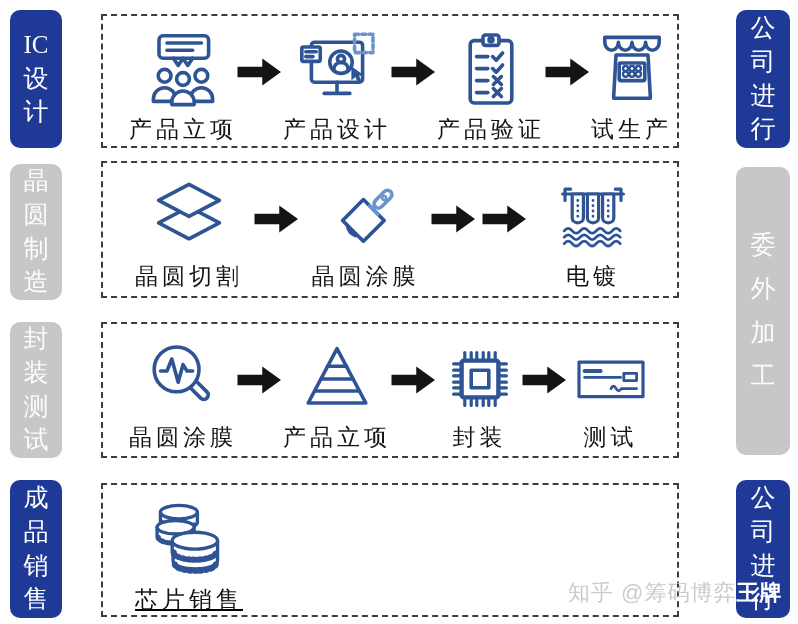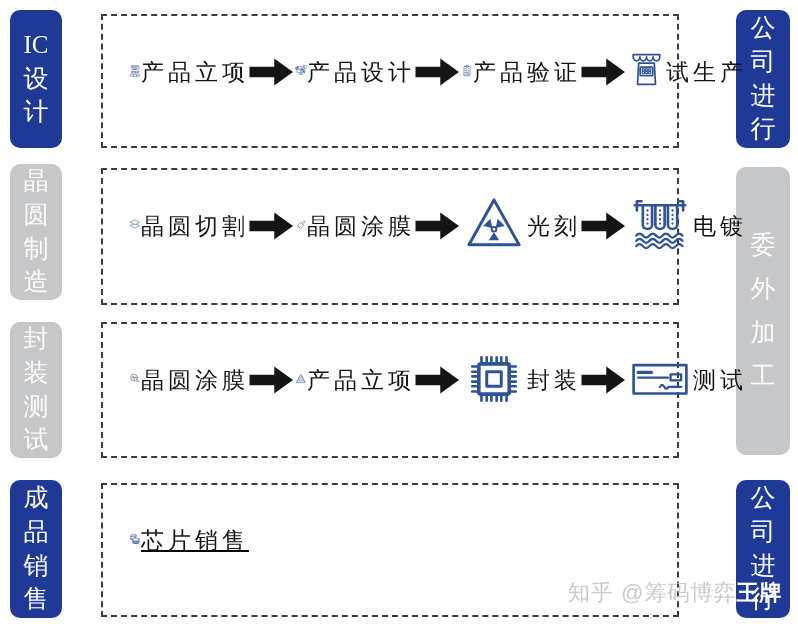--- a/index.html
+++ b/index.html
@@ -16,21 +16,21 @@
         font-size:25px;line-height:1.15;text-align:center;}
   .side.blue{background:var(--accent-blue);}
   .side.gray{background:var(--block-gray);color:rgba(255,255,255,.95);}
   .side.tall{gap:15px;}
   .side span{display:block;}
 
   .flow-box{position:absolute;left:101px;width:578px;border:2px dashed var(--dash-border);
         display:flex;align-items:flex-start;justify-content:space-between;padding:15px 24px 0 26px;}
   .flow-box.single{justify-content:flex-start;padding-top:12px;text-decoration:underline;}
 
-  .step{display:flex;align-items:center;width:120px;}
+  .step{display:flex;flex-direction:column;align-items:center;width:120px;}
   .step .icon{color:var(--icon-stroke);}
   .step .lbl{margin-top:3px;font-size:23px;letter-spacing:4px;color:var(--label-color);white-space:nowrap;}
   .lt{stroke:var(--icon-stroke-light);}
   .arrow{color:var(--arrow-color);margin-top:26px;flex:0 0 auto;}
 
   .watermark{position:absolute;left:568px;top:578px;z-index:3;font-family:"Liberation Sans",sans-serif;
         font-size:22px;color:var(--watermark-gray);letter-spacing:1px;white-space:nowrap;}
   .watermark .wm-suffix{color:#ffffff;font-weight:bold;}
 </style>
 </head>
@@ -149,21 +149,21 @@
           <circle cx="50" cy="47" r="3.2"></circle>
             <circle cx="50" cy="54" r="3.2"></circle>
           <circle cx="58" cy="47" r="3.2"></circle>
             <circle cx="58" cy="54" r="3.2"></circle>
         </g>
       </svg>
       <span class="lbl">试生产</span>
     </div>
   </div>
 
-  <div class="flow-box" style="top:168px;height:137px">
+  <div class="flow-box" style="top:161px;height:137px">
     <div class="step">
       <svg class="icon" width="80" height="80" viewBox="0 0 100 100" fill="none" stroke="currentColor" stroke-width="4.5" stroke-linecap="round" stroke-linejoin="round">
         <polygon points="50,36 88,56 50,76 12,56"></polygon>
         <polygon points="50,8 88,28 50,48 12,28" fill="#fff"></polygon>
       </svg>
       <span class="lbl">晶圆切割</span>
     </div>
     <svg class="arrow" viewBox="0 0 60 40" width="46" height="30">
       <polygon points="0,13 33,13 33,2 58,20 33,38 33,27 0,27" fill="currentColor"></polygon>
       </svg>
@@ -173,30 +173,20 @@
         <circle cx="74" cy="25" r="2.5" class="lt" stroke-width="3"></circle>
         <polygon points="22,53 48,27 74,53 48,79" fill="#fff"></polygon>
         <line x1="56" y1="35" x2="66" y2="45" class="lt"></line>
         <path d="M28,59 q1,9 10,13"></path>
       </svg>
       <span class="lbl">晶圆涂膜</span>
     </div>
     <svg class="arrow" viewBox="0 0 60 40" width="46" height="30">
       <polygon points="0,13 33,13 33,2 58,20 33,38 33,27 0,27" fill="currentColor"></polygon>
       </svg>
-    <div class="step">
-      <svg class="icon" width="80" height="80" viewBox="0 0 100 100" fill="none" stroke="currentColor" stroke-width="4.5" stroke-linecap="round" stroke-linejoin="round">
-        <polygon points="50,12 88,80 12,80"></polygon>
-        <polygon points="50,61 58,73 42,73" fill="currentColor" stroke="none"></polygon>
-        <polygon points="47.5,54.5 33.5,51.5 44.5,40.5" fill="currentColor" stroke="none"></polygon>
-        <polygon points="52.5,54.5 66.5,51.5 55.5,40.5" fill="currentColor" stroke="none"></polygon>
-        <circle cx="50" cy="56.5" r="3.5" fill="#fff" stroke-width="3"></circle>
-      </svg>
-      <span class="lbl">光刻</span>
-    </div>
     <svg class="arrow" viewBox="0 0 60 40" width="46" height="30">
       <polygon points="0,13 33,13 33,2 58,20 33,38 33,27 0,27" fill="currentColor"></polygon>
       </svg>
     <div class="step">
       <svg class="icon" width="80" height="80" viewBox="0 0 100 100" fill="none" stroke="currentColor" stroke-width="4" stroke-linecap="round" stroke-linejoin="round">
         <path d="M15,28 v-14 h7 M85,28 v-14 h-7"></path>
         <line x1="12" y1="20" x2="88" y2="20"></line>
         <path d="M24,20 v30 a7,6 0 0 0 14,0 v-30 z" fill="#fff"></path>
         <path d="M43,20 v30 a7,6 0 0 0 14,0 v-30 z" fill="#fff"></path>
         <path d="M62,20 v30 a7,6 0 0 0 14,0 v-30 z" fill="#fff"></path>

